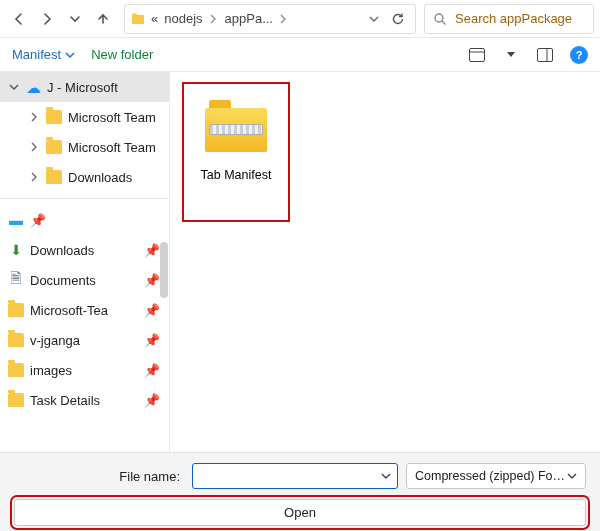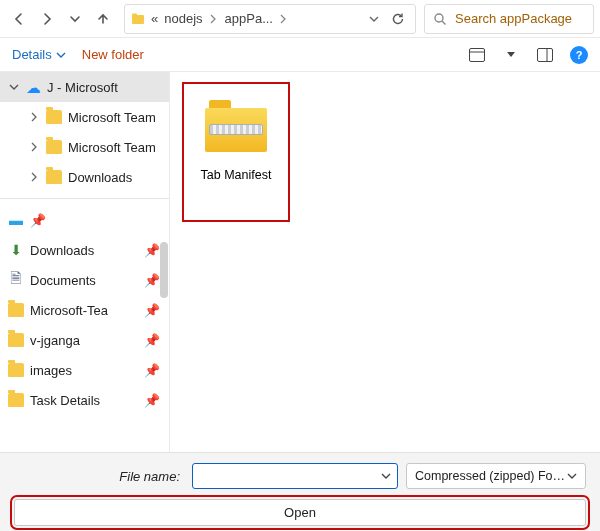--- a/index.html
+++ b/index.html
@@ -25,21 +25,21 @@
   .search-box {
     width:170px; height:30px; display:flex; align-items:center;
     border:1px solid #ddd; border-radius:3px; padding:0 8px; color:#888; gap:8px;
   }
 
   .toolbar-org {
     display:flex; align-items:center; height:34px; padding:0 12px; gap:16px;
     border-bottom:1px solid #eaeaea;
   }
   .org-btn { color:#1a6dc4; display:flex; align-items:center; gap:4px; }
-  .org-btn.plain { color:#c2410c; }
+  .org-btn.plain { color:#15803d; }
   .toolbar-spacer { flex:1; }
   .tb-icon { width:18px; height:18px; display:flex; align-items:center; justify-content:center; color:#444; }
   .help-circle { width:18px; height:18px; border-radius:50%; background:#1a8cff; color:#fff; display:flex; align-items:center; justify-content:center; font-weight:bold; font-size:11px; }
 
   .body-area { display:flex; height:380px; }
 
   .sidebar {
     width:170px; border-right:1px solid #eaeaea; display:flex; flex-direction:column;
     overflow:hidden;
   }
@@ -84,21 +84,21 @@
     background:repeating-linear-gradient(90deg,#c9cfd4 0 3px,#f2f2f2 3px 6px);
     border:1px solid #a9afb4; border-radius:2px;
   }
   .tile-label { margin-top:16px; font-size:12.5px; color:#000; }
 
   .footer {
     background:#f4f4f4; border-top:1px solid #e2e2e2; height:79px;
     display:flex; flex-direction:column; padding:10px 14px 10px 14px; gap:10px;
   }
   .fn-row { display:flex; align-items:center; gap:8px; }
-  .fn-label { width:170px; text-align:right; padding-right:4px; color:#222;font-style:italic; }
+  .fn-label { width:170px; text-align:right; padding-right:4px; color:#222; }
   .fn-input {
     flex:1; height:26px; border:1px solid #0a5ec4; border-radius:3px; background:#fff;
     display:flex; align-items:center; padding:0 6px;
   }
   .fn-input .combo-chev { margin-left:auto; color:#444; }
   .filter-select {
     width:180px; height:26px; border:1px solid #c7c7c7; border-radius:3px; background:#fff;
     display:flex; align-items:center; padding:0 8px; font-size:12.5px;
   }
   .btn-row { display:flex; justify-content:flex-end; gap:13px;flex-direction:column; }
@@ -175,21 +175,21 @@
     <svg width="14" height="14" viewBox="0 0 14 14">
         <circle cx="6" cy="6" r="4" stroke="#888" stroke-width="1.4" fill="none"></circle>
         <path d="M9 9 L12.5 12.5" stroke="#888" stroke-width="1.4"></path>
       </svg>
     <span style="color:#a16207">Search appPackage</span>
   </div>
 </div>
 
 <div class="toolbar-org">
   <div class="org-btn">
-    <span>Details</span>
+    <span>Manifest</span>
     <svg width="10" height="10" viewBox="0 0 10 10">
         <path d="M1 3 L5 7 L9 3" stroke="#1a6dc4" stroke-width="1.4" fill="none"></path>
       </svg>
   </div>
   <div class="org-btn plain">
     <span>New folder</span>
   </div>
   <div class="toolbar-spacer"></div>
   <div class="tb-icon">
     <svg width="16" height="14" viewBox="0 0 16 14">

